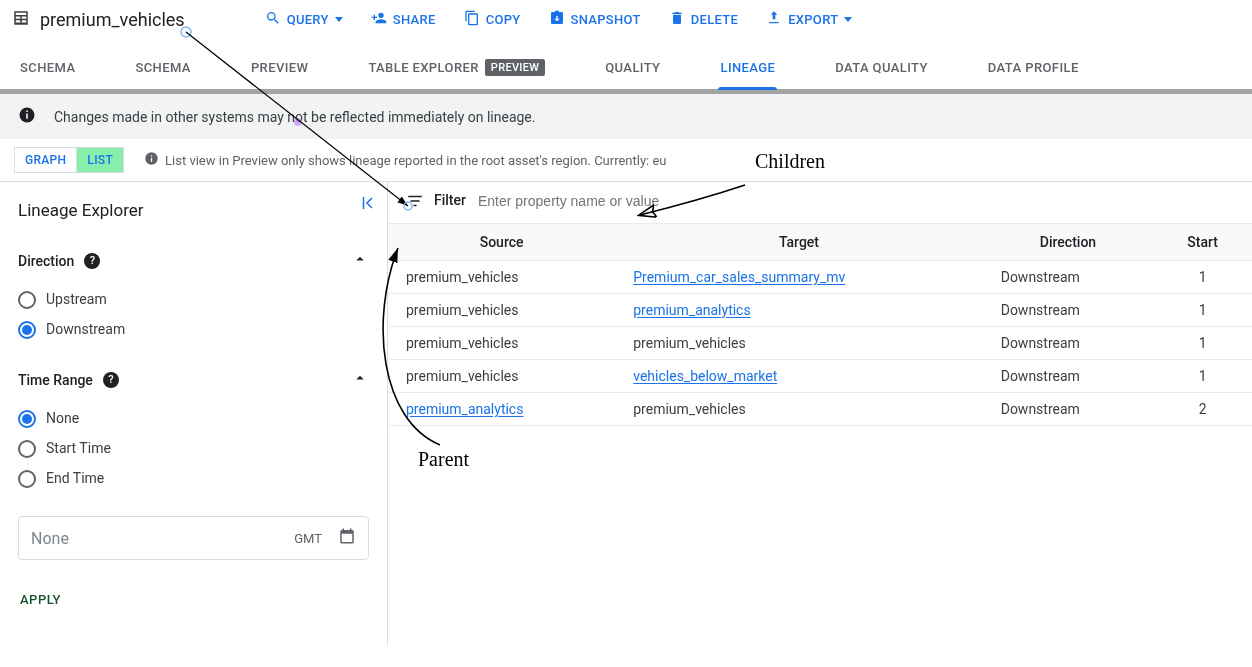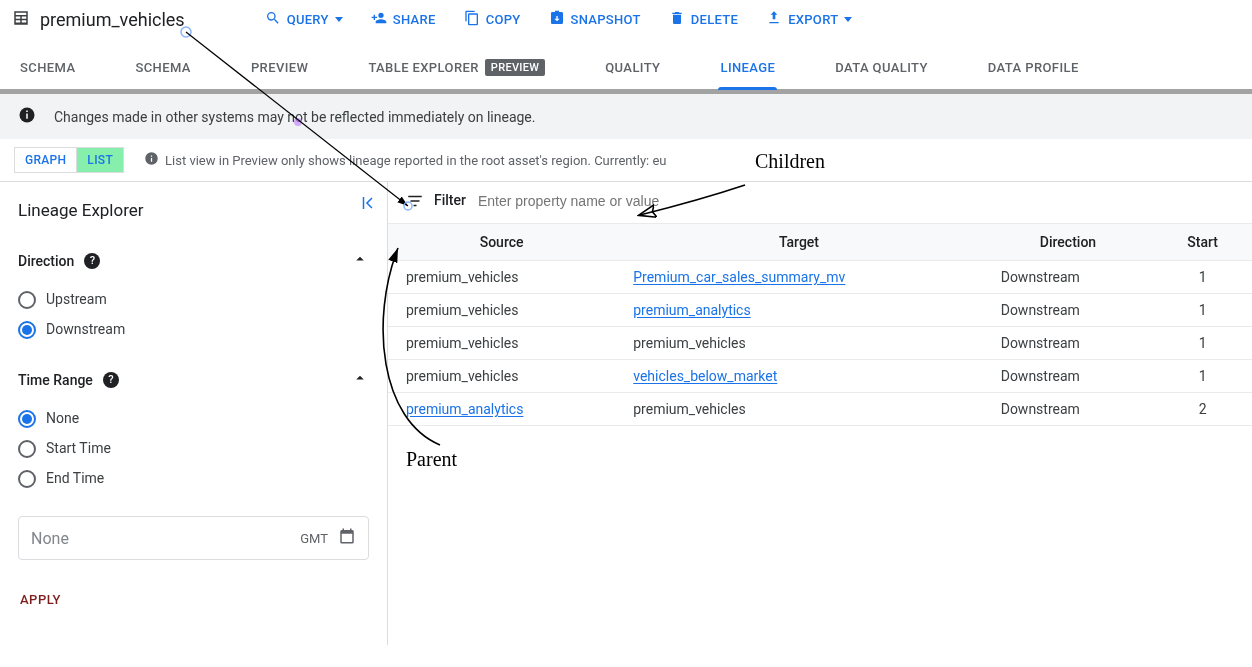--- a/index.html
+++ b/index.html
@@ -31,22 +31,22 @@
   .collapse-handle { position:absolute; top:12px; right:10px; color:#1a73e8; cursor:pointer; }
   .section-head { display:flex; align-items:center; gap:10px; font-size:14px; font-weight:500; color:#202124; padding:12px 0; cursor:pointer;}
   .section-head .chev { margin-left:auto; }
   .help-circle { width:16px; height:16px; border-radius:50%; background:#202124; color:#fff; font-size:11px; line-height:16px; text-align:center;}
   .radios { padding:2px 0 12px; }
   .radio { display:flex; gap:10px; padding:6px 0; font-size:14px; color:#3c4043; cursor:pointer;}
   .radio .r { width:18px; height:18px; border:2px solid #5f6368; border-radius:50%; display:flex; align-items:center; justify-content:center;}
   .radio.sel .r { border-color:#1a73e8; }
   .radio.sel .r::after { content:''; width:10px; height:10px; background:#1a73e8; border-radius:50%;}
   .date-box { display:flex; align-items:center; border:1px solid #dadce0; border-radius:4px; padding:10px 12px; margin-top:10px; width:100%; color:#80868b;}
-  .date-box .gmt { margin-left:auto; font-size:13px; color:#5f6368; margin-right:10px;text-align:right;}
-  .apply { margin-top:24px; color:#7f1d1d; font-size:13px; font-weight:500; letter-spacing:.5px; padding:8px 2px; cursor:pointer;}
+  .date-box .gmt { margin-left:auto; font-size:13px; color:#5f6368; margin-right:16px;text-align:right;}
+  .apply { margin-top:24px; color:#14532d; font-size:13px; font-weight:500; letter-spacing:.5px; padding:8px 2px; cursor:pointer;}
   .content { flex:1; }
   .filter-row { display:flex; align-items:flex-start; gap:10px; padding:10px 18px; font-size:14px;}
   .filter-row .lbl { font-weight:500; color:#202124;}
   .filter-row input { border:none; outline:none; font-size:14px; color:#3c4043; flex:1;}
   table.lin { width:100%; border-collapse:collapse; font-size:14px;}
   table.lin th { text-align:center; font-weight:500; color:#202124; padding:10px 18px; background:#f8f9fa; border-top:1px solid #e8eaed; border-bottom:1px solid #e8eaed;}
   table.lin td { padding:8px 18px; border-bottom:1px solid #e8eaed; color:#3c4043;}
   table.lin td .lk { color:#1a73e8; text-decoration:underline; text-underline-offset:2px; cursor:pointer;}
   table.lin th.depth, table.lin td.depth { text-align:center;}
   
@@ -296,15 +296,15 @@
   <circle cx="298" cy="122" r="4" fill="#c58af9" opacity="0.7"></circle>
 
   <line x1="186" y1="32" x2="408" y2="206" stroke="#000" stroke-width="1.2" marker-end="url(#arrA)"></line>
   <circle cx="408" cy="206" r="4" fill="none" stroke="#8ab4f8" stroke-width="1.5"></circle>
 
   <path d="M 745 185 Q 700 200 640 215" stroke="#000" stroke-width="1.6" fill="none" marker-end="url(#arrB)"></path>
 
   <path d="M 440 445 C 380 420, 370 320, 398 248" stroke="#000" stroke-width="1.6" fill="none" marker-end="url(#arrA)"></path>
 </svg>
 <div class="anno" style="left:755px; top:150px;">Children</div>
-<div class="anno" style="left:406px; top:448px;">Parent</div>
+<div class="anno" style="left:418px; top:448px;">Parent</div>
 
 </div>
 
 </body></html>

